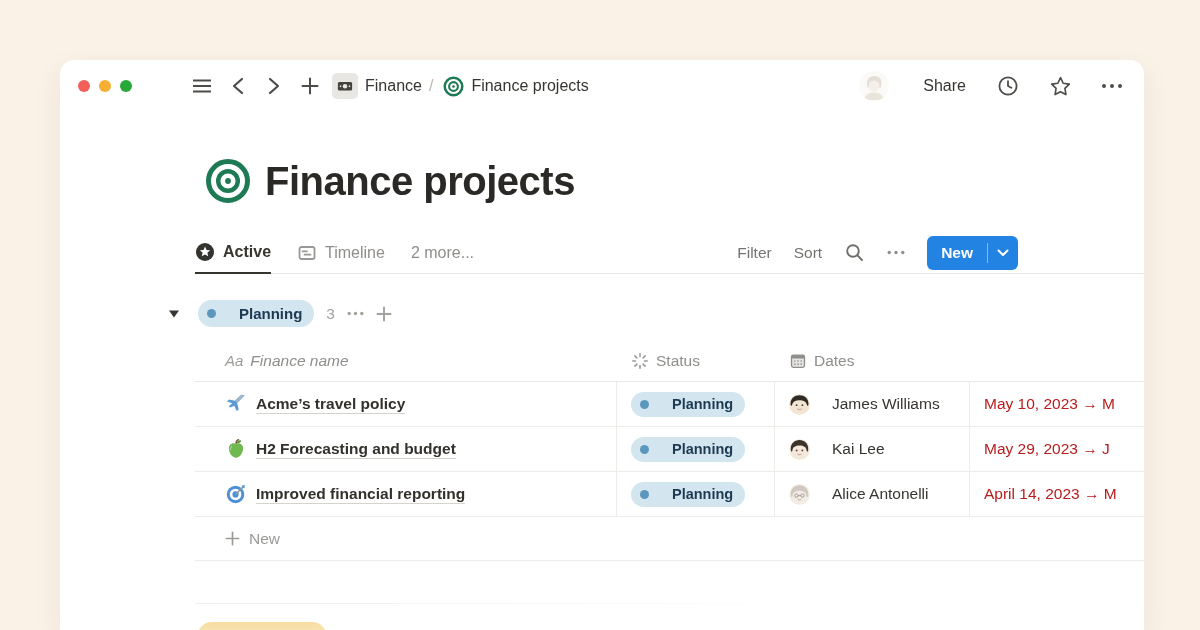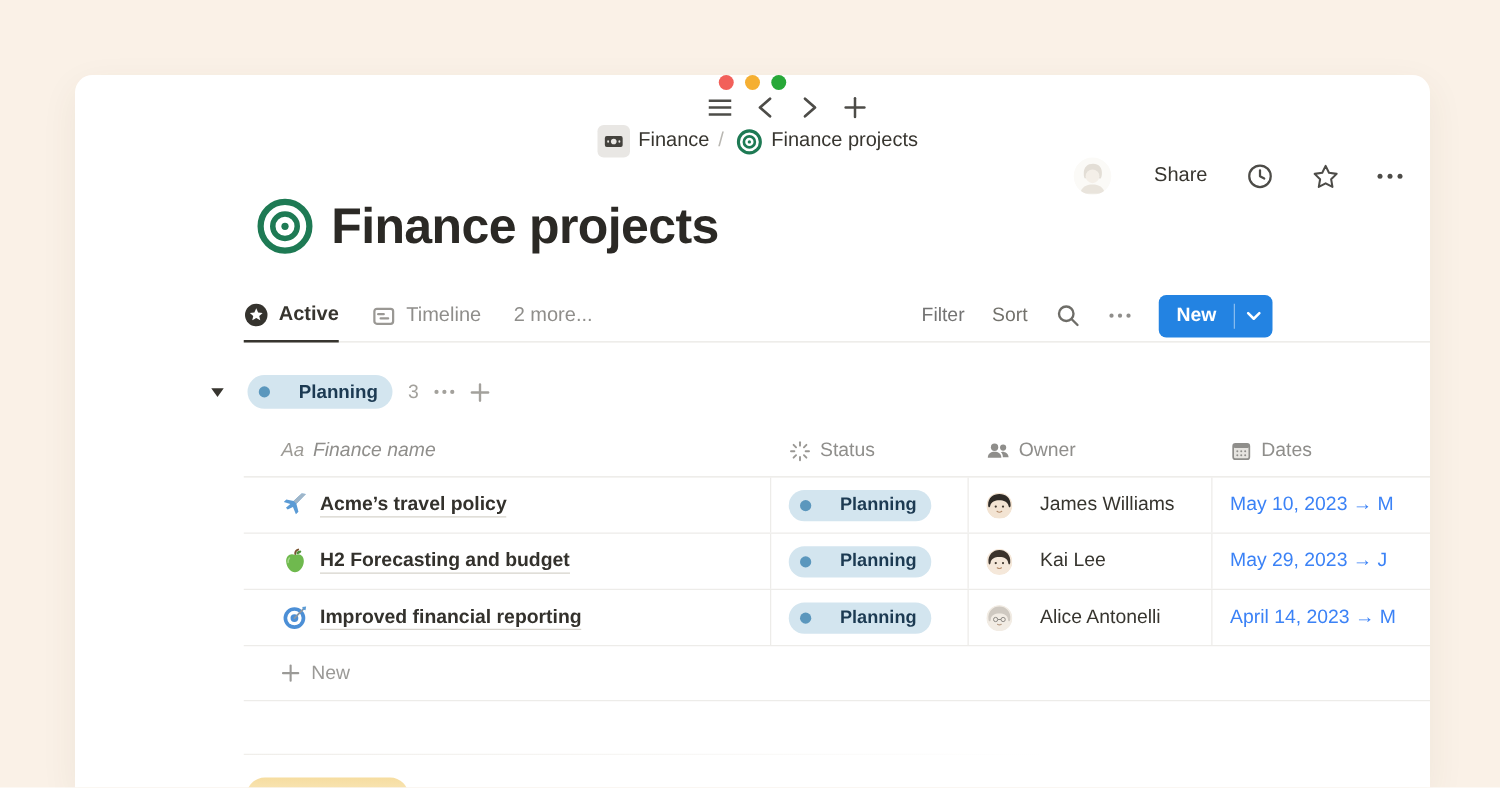--- a/index.html
+++ b/index.html
@@ -3,21 +3,21 @@
 <meta charset="utf-8">
 <style>
   * { margin:0; padding:0; box-sizing:border-box; }
   html,body { width:1200px; height:630px; overflow:hidden; }
   body { background:#faf1e7; font-family:"Liberation Sans","DejaVu Sans",sans-serif; color:#37352f; position:relative; }
 
   .window { position:absolute; left:60px; top:60px; width:1084px; height:570px; background:#ffffff;
             border-radius:14px 14px 0 0; overflow:hidden; box-shadow:0 10px 30px rgba(90,70,40,.07); }
 
   
-  .topbar { position:absolute; top:0; left:0; right:0; height:52px; display:flex; align-items:center; padding:0 18px;flex-direction:column; }
+  .topbar { position:absolute; top:0; left:0; right:0; height:52px; display:flex; align-items:center; padding:0 18px; }
   .lights { display:flex; gap:9px; align-items:center; }
   .light { width:12px; height:12px; border-radius:50%; }
   .light.red { background:#f2605a; } .light.yellow { background:#f5af32; } .light.green { background:#27a838; }
   .tb-icon { display:flex; align-items:center; justify-content:center; width:28px; height:28px; border-radius:4px; cursor:pointer; }
   .nav-group { display:flex; align-items:center; gap:8px; margin-left:56px; }
   .crumbs { display:flex; align-items:center; margin-left:8px; gap:7px; font-size:16px; }
   .crumb-label { color:#37352f; cursor:pointer; }
   .crumb-sep { color:#b9b7b2; }
   .doc-icon-box { width:26px; height:26px; border-radius:5px; background:#e9e7e4; display:flex; align-items:center; justify-content:center; }
   .topbar-right { margin-left:auto; display:flex; align-items:center; gap:24px; }
@@ -59,21 +59,21 @@
   .th.first { padding-left:30px;font-style:italic; }
   .aa { font-size:15px; color:#9d9b96; }
   .trow { height:45px; border-bottom:1px solid #edece9; font-size:15.5px; }
   .cell { display:flex; align-items:center; height:100%; padding-left:14px; overflow:hidden; }
   .cell.bordered { border-right:1px solid #edece9; }
   .cell.name { padding-left:30px; gap:9px; cursor:pointer; }
   .name-text { font-weight:700; color:#33312c; border-bottom:1px solid #d6d3cc; white-space:nowrap; }
   .cell.status .pill { height:25px; font-size:14.5px; }
   .owner-name { margin-left:22px; color:#37352f; white-space:nowrap; }
   .avatar { width:21px; height:21px; border-radius:50%; overflow:hidden; flex:none; }
-  .date-text { white-space:nowrap; color:#3b82f6; }
+  .date-text { white-space:nowrap; color:#b91c1c; }
   .newrow { height:44px; border-bottom:1px solid #edece9; display:flex; align-items:center; gap:9px; padding-left:30px;
             color:#9b9a97; font-size:15.5px; cursor:pointer; }
 
   
   .faint-line { position:absolute; left:135px; top:543px; width:640px; height:1px;
                 background:linear-gradient(to right,#f0eeea,rgba(240,238,234,0)); }
   .next-group-pill { position:absolute; left:137px; top:562px; width:130px; height:30px; border-radius:15px;
                      background:linear-gradient(#f6dda0,#fdf2d8); cursor:pointer; }
 
   svg { display:block; }
@@ -298,31 +298,20 @@
                 <line x1="4.3" y1="15.7" x2="6.5" y2="13.5"></line>
                 <line x1="2" y1="10" x2="5" y2="10"></line>
                 <line x1="4.3" y1="4.3" x2="6.5" y2="6.5"></line>
               </g>
             </svg>
         </span>
         <span>Status</span>
       </div>
       <div class="th">
         <span>
-          <svg width="19" height="19" viewBox="0 0 20 20" fill="#8f8e8b">
-              <circle cx="7" cy="7.2" r="3.1"></circle>
-              <path d="M1.3 16 C1.3 12.6 4 11 7 11 C10 11 12.7 12.6 12.7 16 Z"></path>
-              <circle cx="14.2" cy="7.4" r="2.6"></circle>
-              <path d="M13.6 10.9 C16.3 11 18.8 12.5 18.8 15.5 L14 15.5 C14 13.6 13.4 12 12.3 11.3 Z"></path>
-            </svg>
-        </span>
-        <span>Owner</span>
-      </div>
-      <div class="th">
-        <span>
           <svg width="18" height="18" viewBox="0 0 20 20">
               <rect x="2.8" y="3.5" width="14.4" height="13.5" rx="2" fill="#e6e4e0" stroke="#8f8e8b" stroke-width="1.5"></rect>
               <rect x="2.8" y="3.5" width="14.4" height="3.6" rx="1.6" fill="#8f8e8b"></rect>
               <g fill="#8f8e8b">
                 <circle cx="6.5" cy="10" r="0.9"></circle>
                 <circle cx="10" cy="10" r="0.9"></circle>
                 <circle cx="13.5" cy="10" r="0.9"></circle>
                 <circle cx="6.5" cy="13.5" r="0.9"></circle>
                 <circle cx="10" cy="13.5" r="0.9"></circle>
                 <circle cx="13.5" cy="13.5" r="0.9"></circle>

